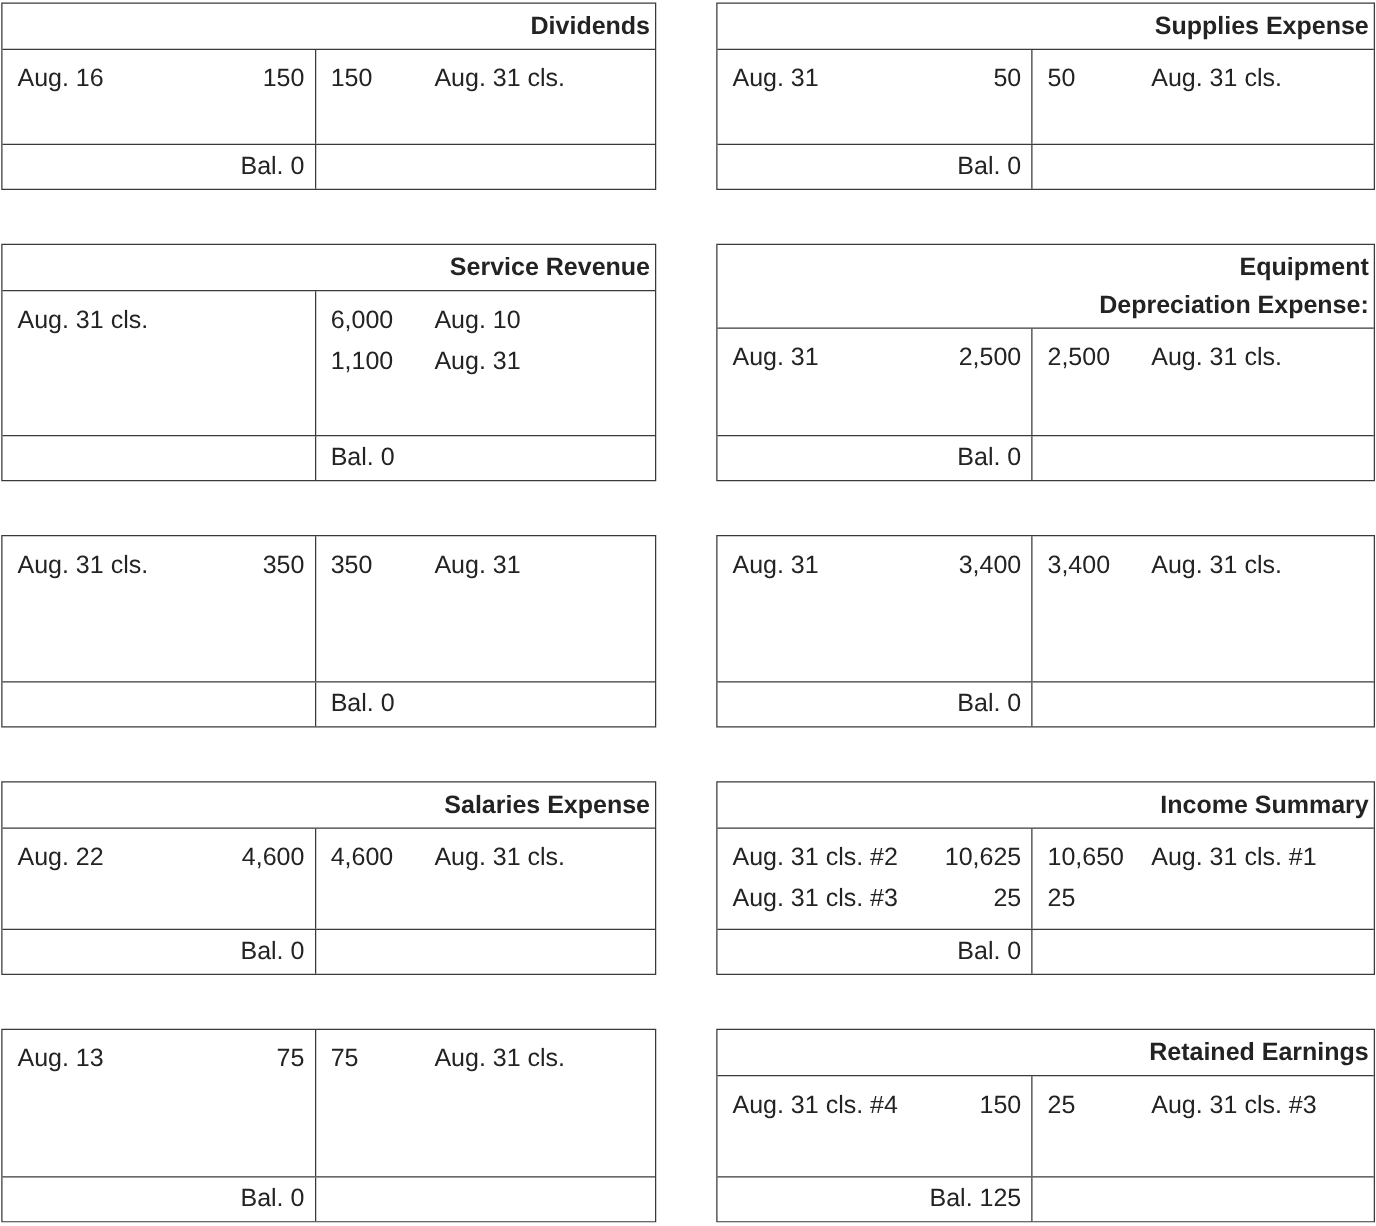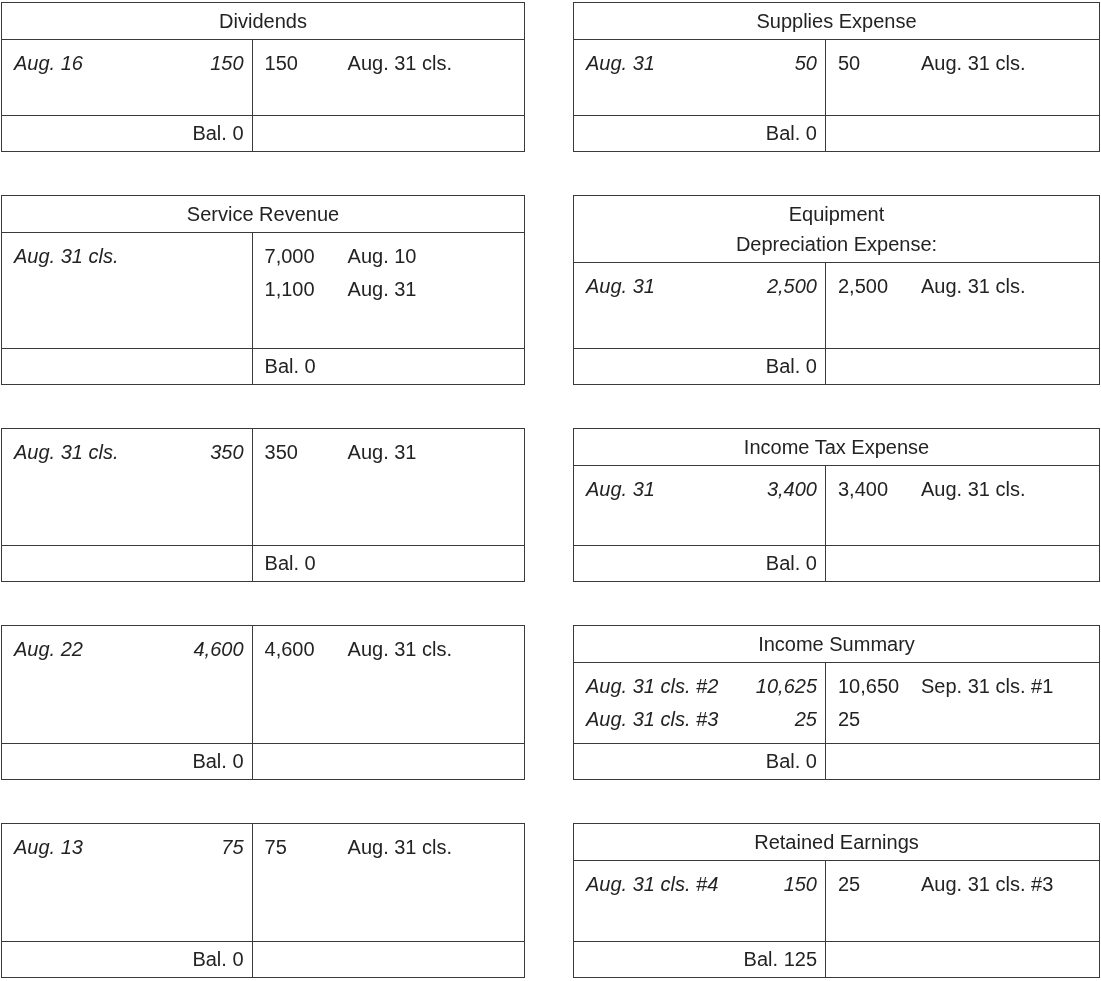--- a/index.html
+++ b/index.html
@@ -22,39 +22,38 @@
   .taccount {
     box-sizing: border-box;
     border: 1.5px solid #3a3a3a;
     background: #ffffff;
     display: flex;
     flex-direction: column;
     font-size: 20px;
   }
   .ttitle {
     border-bottom: 1.5px solid #3a3a3a;
-    text-align: center;
-    font-weight: 400;
+    text-align: right;
+    font-weight: 700;
     line-height: 30px;
     padding: 3px 4px;
     display: flex;
     flex-direction: column;
     justify-content: center;
   }
   .tbody {
     flex: 1;
     display: flex;
     align-items: stretch;
     min-height: 72px;
   }
   .tcol { padding-top: 7px; box-sizing: border-box; }
   .tcol.left {
     width: 48%;
     border-right: 1.5px solid #3a3a3a;
-    font-style: italic;
   }
   .tcol.right { flex: 1; }
   .entry {
     display: flex;
     line-height: 33px;
     white-space: nowrap;
   }
   .entry-l .lbl { padding-left: 12px; }
   .entry-l .amt { flex: 1; text-align: right; padding-right: 8px; }
   .entry-r .amt { width: 95px; padding-left: 12px; box-sizing: border-box; }
@@ -140,21 +139,21 @@
         <span class="ttitle-line">Service Revenue</span>
       </header>
       <div class="tbody">
         <div class="tcol left">
           <div class="entry entry-l">
             <span class="lbl">Aug. 31 cls.</span>
           </div>
         </div>
         <div class="tcol right">
           <div class="entry entry-r">
-            <span class="amt">7,000</span>
+            <span class="amt">6,000</span>
             <span class="lbl">Aug. 10</span>
           </div>
           <div class="entry entry-r">
             <span class="amt">1,100</span>
             <span class="lbl">Aug. 31</span>
           </div>
         </div>
       </div>
       <footer class="tbal">
         <div class="bleft"></div>
@@ -205,23 +204,20 @@
         </div>
       </div>
       <footer class="tbal">
         <div class="bleft"></div>
         <div class="bright">
           <span class="bal">Bal. 0</span>
         </div>
       </footer>
     </section>
     <section class="taccount">
-      <header class="ttitle">
-        <span class="ttitle-line">Income Tax Expense</span>
-      </header>
       <div class="tbody">
         <div class="tcol left">
           <div class="entry entry-l">
             <span class="lbl">Aug. 31</span>
             <span class="amt">3,400</span>
           </div>
         </div>
         <div class="tcol right">
           <div class="entry entry-r">
             <span class="amt">3,400</span>
@@ -230,20 +226,23 @@
         </div>
       </div>
       <footer class="tbal">
         <div class="bleft">
           <span class="bal">Bal. 0</span>
         </div>
         <div class="bright"></div>
       </footer>
     </section>
     <section class="taccount">
+      <header class="ttitle">
+        <span class="ttitle-line">Salaries Expense</span>
+      </header>
       <div class="tbody">
         <div class="tcol left">
           <div class="entry entry-l">
             <span class="lbl">Aug. 22</span>
             <span class="amt">4,600</span>
           </div>
         </div>
         <div class="tcol right">
           <div class="entry entry-r">
             <span class="amt">4,600</span>
@@ -269,21 +268,21 @@
             <span class="amt">10,625</span>
           </div>
           <div class="entry entry-l">
             <span class="lbl">Aug. 31 cls. #3</span>
             <span class="amt">25</span>
           </div>
         </div>
         <div class="tcol right">
           <div class="entry entry-r">
             <span class="amt">10,650</span>
-            <span class="lbl">Sep. 31 cls. #1</span>
+            <span class="lbl">Aug. 31 cls. #1</span>
           </div>
           <div class="entry entry-r">
             <span class="amt">25</span>
             <span class="lbl"></span>
           </div>
         </div>
       </div>
       <footer class="tbal">
         <div class="bleft">
           <span class="bal">Bal. 0</span>

